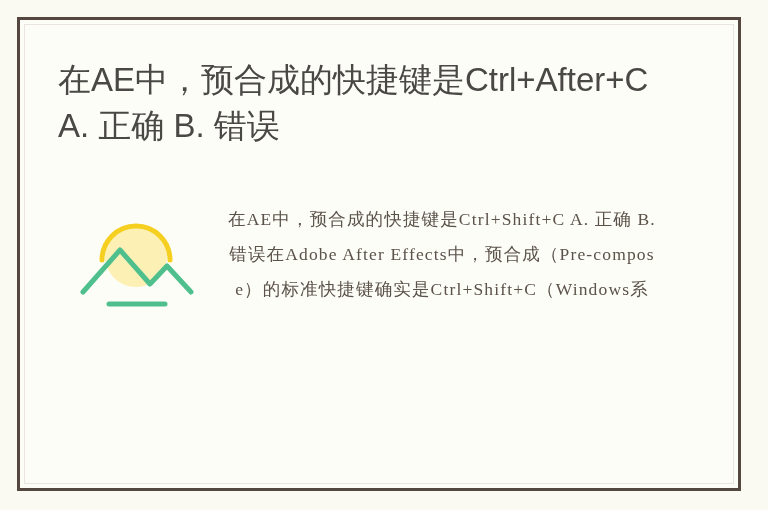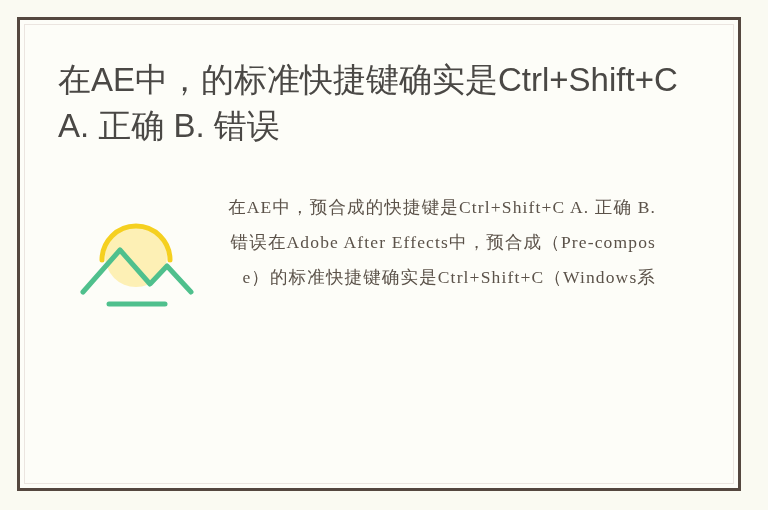--- a/index.html
+++ b/index.html
@@ -97,44 +97,44 @@
   .thumb svg {
     display: block;
     width: 130px;
     height: 118px;
   }
 
   
   .body-text {
     position: absolute;
     left: 204px;
-    top: 0px;
+    top: 12px;
     width: 428px;
     font-family: "Liberation Serif", serif;
     font-size: 17.5px;
     line-height: 35px;
     color: #5b5249;
     letter-spacing: 1.15px;
-    text-align: right;
+    text-align: center;
     word-break: break-all;
     overflow-wrap: anywhere;
     white-space: normal;
   }
 </style>
 </head>
 <body>
 
 <div class="page">
 
   <div class="card-outer"></div>
   <div class="card-inner"></div>
 
   <div class="content">
 
-    <div class="heading">在AE中，的标准快捷键确实是Ctrl+Shift+C A. 正确 B. 错误</div>
+    <div class="heading">在AE中，预合成的快捷键是Ctrl+After+C A. 正确 B. 错误</div>
 
     <div class="body-area">
 
       <div class="thumb">
         <svg viewBox="0 0 130 118" xmlns="http://www.w3.org/2000/svg">
 
           <circle cx="65" cy="58" r="31" fill="#fdf0b5"></circle>
           <path d="M 31 62 A 34 34 0 0 1 99 62" fill="none" stroke="#f5d020" stroke-width="5" stroke-linecap="round"></path>
 
           <polyline points="12,94 49,52 79,86 96,68 120,94" fill="none" stroke="#4fc08d" stroke-width="5" stroke-linecap="round" stroke-linejoin="round"></polyline>

